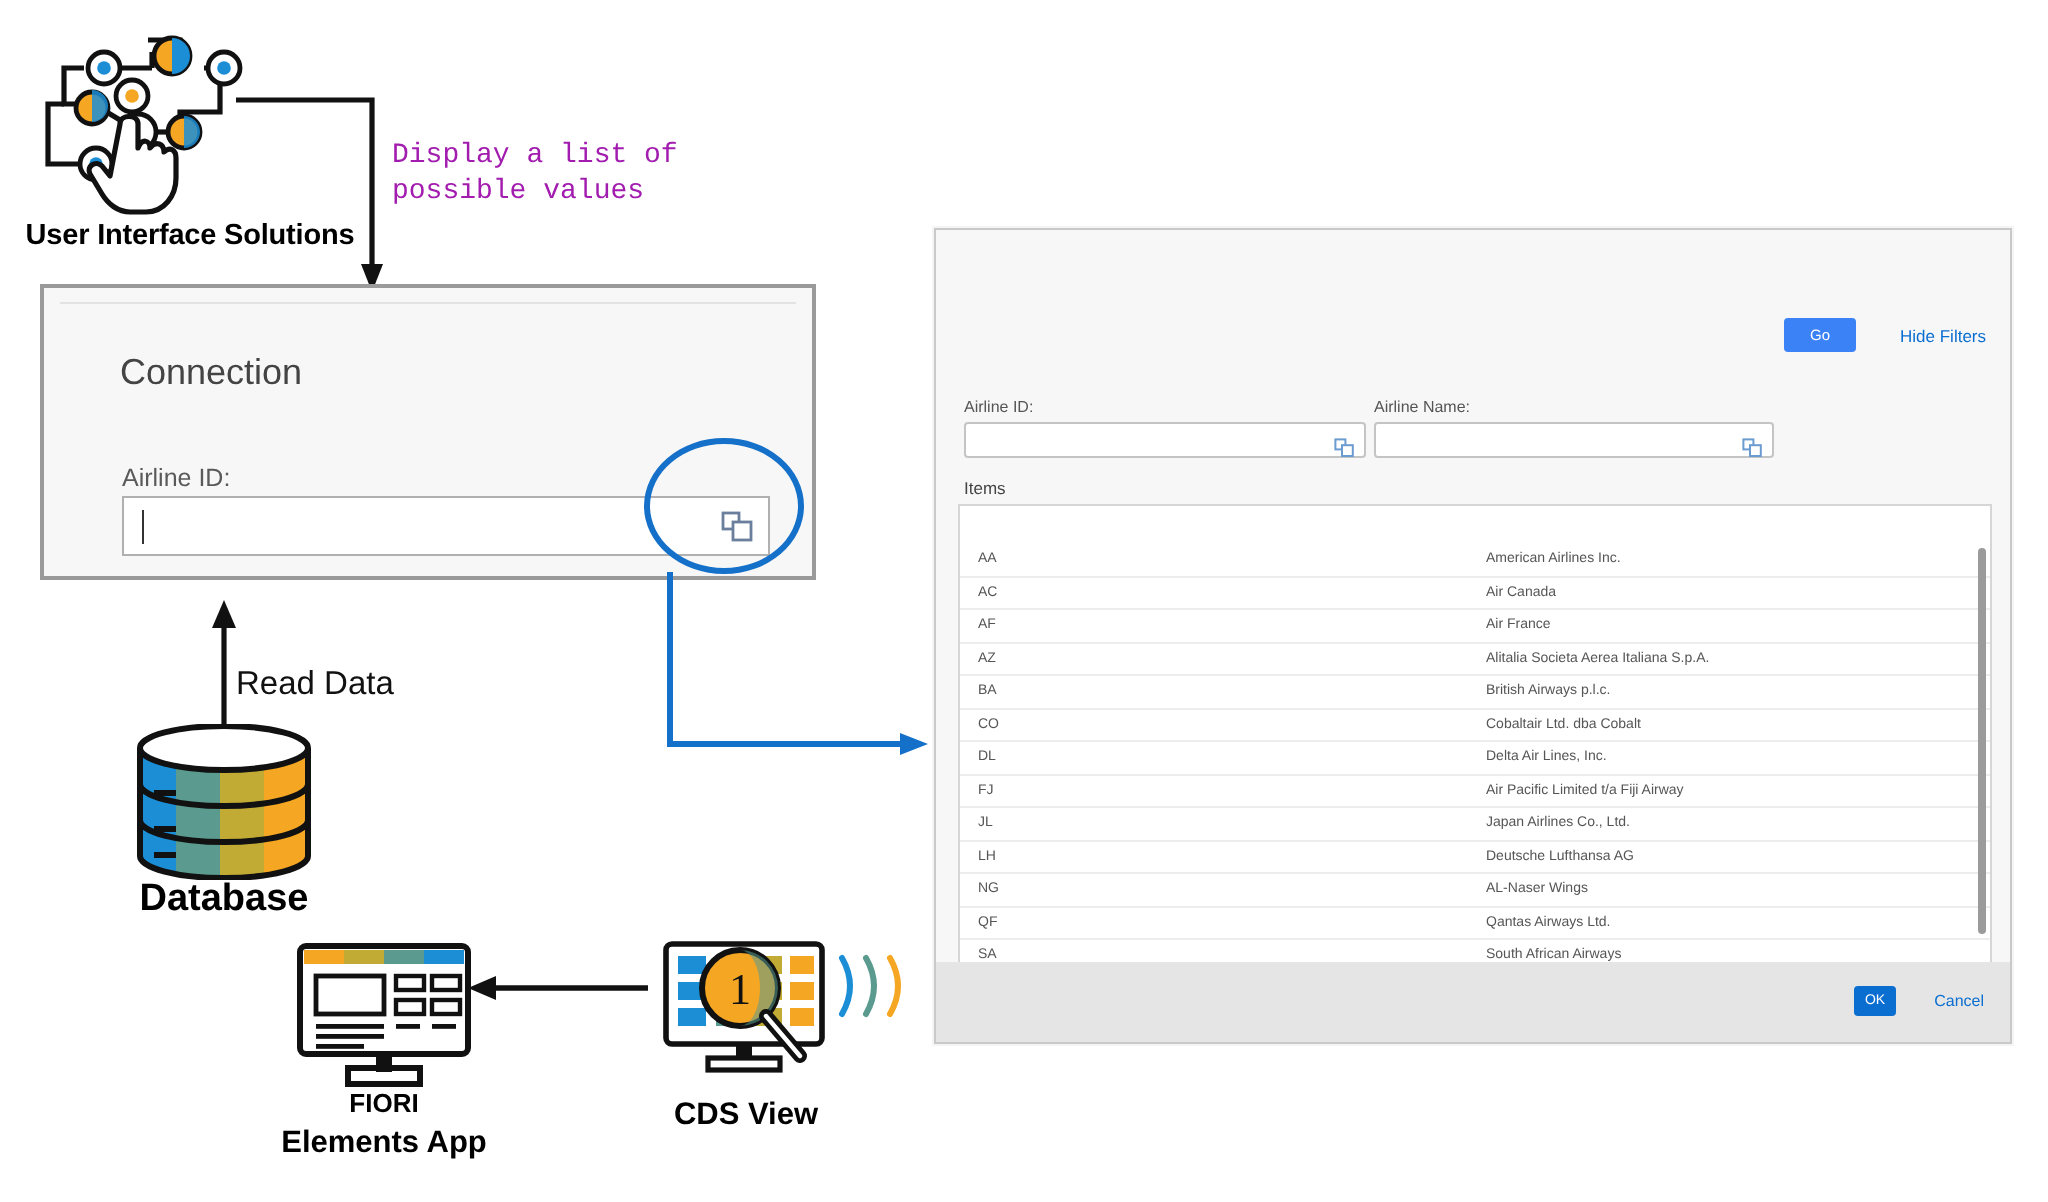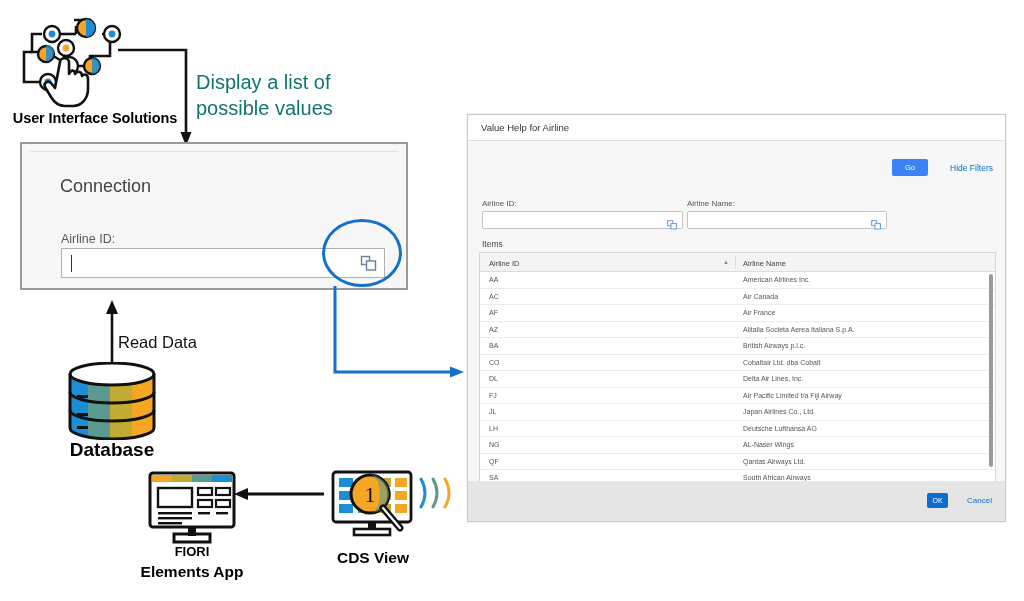--- a/index.html
+++ b/index.html
@@ -16,21 +16,21 @@
   
   #ui-solutions-icon { left:14px; top:4px; width:112px; height:106px; }
   #ui-solutions-label {
     left:6px; top:110px; width:178px;
     font-size:14.5px; font-weight:bold; color:#000; text-align:center;
     letter-spacing:-0.1px;
   }
 
   #display-values-text {
     left:196px; top:69px; width:170px;
-    font-size:20px; color:#0f766e; line-height:1.32;
+    font-size:14px; color:#a21caf; line-height:1.32;font-family:Liberation Mono, monospace;
   }
 
   
   #connection-panel {
     left:20px; top:142px; width:388px; height:148px;
     background:#f7f7f7; border:2px solid #9a9a9a;
     overflow:hidden;
   }
   #connection-inner { position:absolute; left:8px; top:7px; right:8px; bottom:0;
     background:#f7f7f7; border-top:1px solid #e3e3e3;text-align:center; }
@@ -359,23 +359,20 @@
   <svg viewBox="0 0 36 34" width="36" height="34">
     <path d="M3 3 q8 14 0 28" stroke="#1b8ed6" stroke-width="3" fill="none" stroke-linecap="round"></path>
     <path d="M15 3 q8 14 0 28" stroke="#5a9a8f" stroke-width="3" fill="none" stroke-linecap="round"></path>
     <path d="M27 3 q8 14 0 28" stroke="#f5a623" stroke-width="3" fill="none" stroke-linecap="round"></path>
   </svg>
 </div>
 <div class="abs" id="cds-label">CDS View</div>
 
 <div class="abs" id="value-help-dialog">
 
-  <div id="dialog-titlebar">
-    <div id="dialog-title">Value Help for Airline</div>
-  </div>
 
   <div id="dialog-body">
 
     <div id="go-button">Go</div>
     <div id="hide-filters-link">Hide Filters</div>
 
     <div class="filter-label" id="filter-airline-id-label">Airline ID:</div>
     <div class="filter-box" id="filter-airline-id-box">
       <div class="filter-vh-icon">
         <svg viewBox="0 0 10 10" width="10" height="10">
@@ -391,26 +388,20 @@
         <svg viewBox="0 0 10 10" width="10" height="10">
           <rect x="0.7" y="0.7" width="5" height="5" fill="none" stroke="#6a9bd1" stroke-width="1"></rect>
           <rect x="4" y="3.6" width="5.4" height="5.4" fill="#fff" stroke="#6a9bd1" stroke-width="1"></rect>
         </svg>
       </div>
     </div>
 
     <div id="items-label">Items</div>
 
     <div id="items-table">
-      <div id="table-header">
-        <div id="th-airline-id">Airline ID</div>
-        <div id="sort-asc-icon">▲</div>
-        <div id="col-divider"></div>
-        <div id="th-airline-name">Airline Name</div>
-      </div>
       <div id="table-rows">
           <div class="table-row">
             <div class="cell-id">AA</div>
             <div class="cell-name">American Airlines Inc.</div>
           </div>
           <div class="table-row">
             <div class="cell-id">AC</div>
             <div class="cell-name">Air Canada</div>
           </div>
           <div class="table-row">

